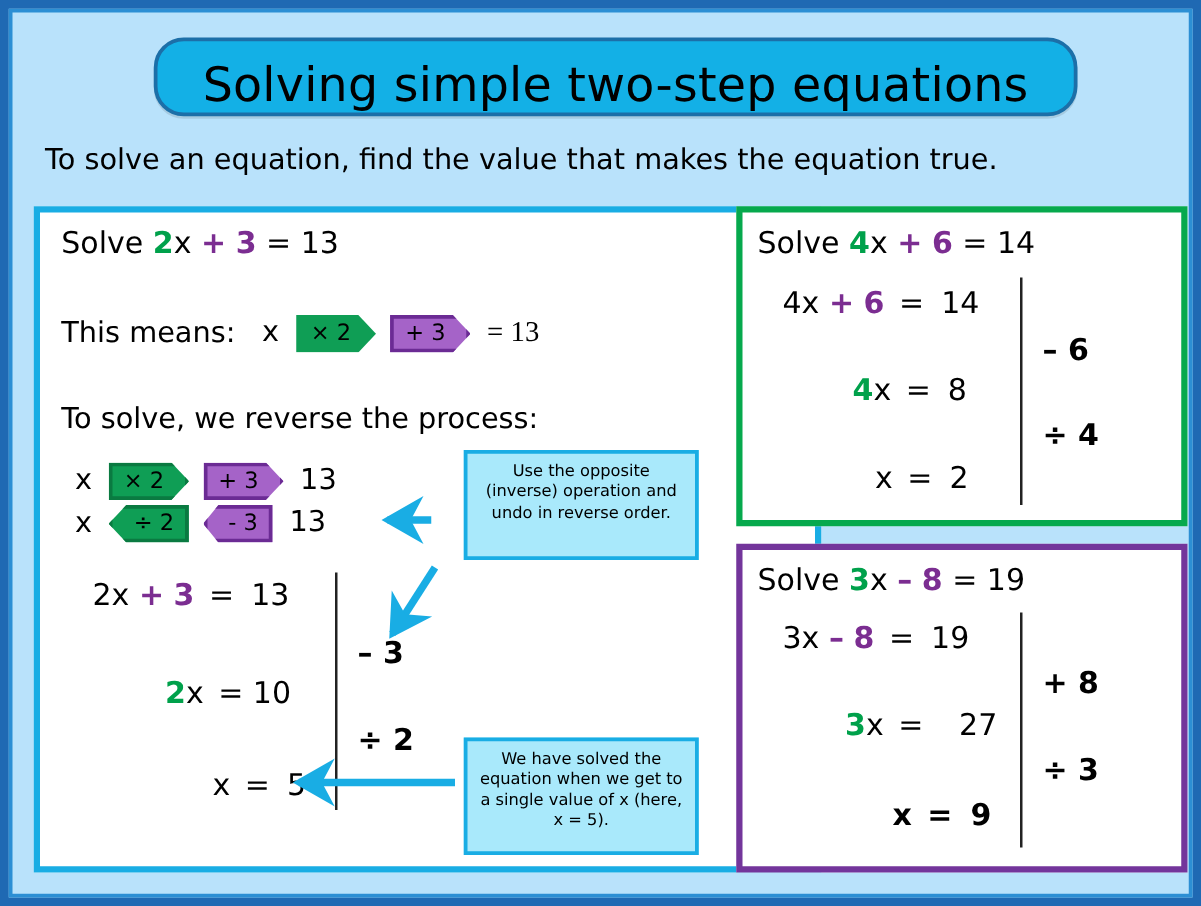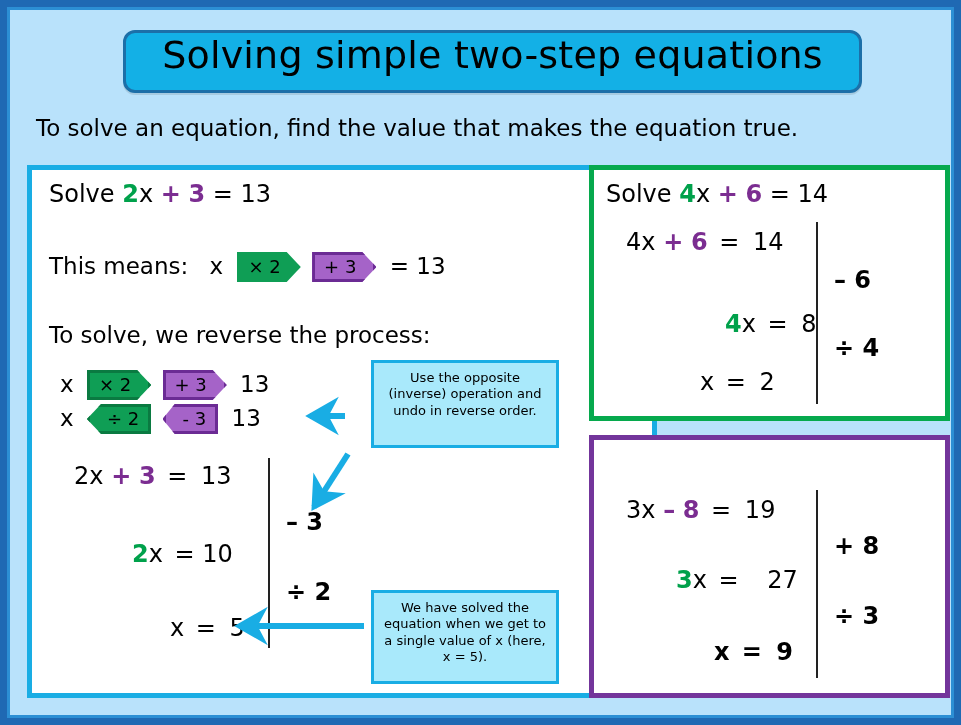--- a/index.html
+++ b/index.html
@@ -29,23 +29,23 @@
   
   .title-box {
     position: absolute;
     left: 116px;
     top: 23px;
     width: 739px;
     height: 63px;
     box-sizing: border-box;
     background: #13b0e6;
     border: 3px solid #1c6fa8;
-    border-radius: 12px;
+    border-radius: 24px;
     display: flex;
-    align-items: flex-start;
+    align-items: flex-end;
     justify-content: center;
     box-shadow: 0 2px 0 rgba(0,0,0,0.10);
   }
   .title-box .title-text {
     font-size: 38px;
     color: #000000;
     letter-spacing: 0.2px;
     white-space: nowrap;
   }
 
@@ -171,21 +171,21 @@
       <span class="purp">3</span>
       <span class="ink">=</span>
       <span class="ink">13</span>
     </div>
 
     <div class="eqline" style="left:17px; top:82px;">
       <span class="ink">This means:</span>
       <span class="ink" style="margin-left:14px;">x</span>
       <span class="chip chip-r chip-green" style="margin-left:6px;">× 2</span>
       <span class="chip chip-r chip-purple outlined" style="margin-left:4px;">+ 3</span>
-      <span class="ink" style="margin-left:6px;">= 13</span>
+      <span class="ink" style="margin-left:6px;font-family:Liberation Serif, serif;">= 13</span>
     </div>
 
     <div class="eqline" style="left:17px; top:152px;">To solve, we reverse the process:</div>
 
     <div class="eqline" style="left:28px; top:200px;">
       <span class="ink">x</span>
       <span class="chip chip-r chip-green outlined" style="margin-left:6px;">× 2</span>
       <span class="chip chip-r chip-purple outlined" style="margin-left:4px;">+ 3</span>
       <span class="ink" style="margin-left:6px;">13</span>
     </div>
@@ -236,38 +236,46 @@
     </div>
 
     <div class="eqline eq-big" style="left:32px; top:58px;">
       <span class="ink">4</span><span class="ink">x</span>
       <span class="purp">+</span>
       <span class="purp">6</span>
       <span class="ink" style="margin-left:4px;">=</span>
       <span class="ink" style="margin-left:6px;">14</span>
     </div>
 
-    <div class="eqline eq-big" style="left:88px; top:140px;margin-left:43px;">
+    <div class="eqline eq-big" style="left:88px; top:128px;">
       <span class="green">4</span><span class="ink">x</span>
       <span class="ink" style="margin-left:4px;">=</span>
       <span class="ink" style="margin-left:6px;">8</span>
     </div>
 
     <div class="eqline eq-big" style="left:106px; top:198px;">
       <span class="ink">x</span>
       <span class="ink" style="margin-left:4px;">=</span>
       <span class="ink" style="margin-left:6px;">2</span>
     </div>
 
     <div class="vrule" style="left:222px; top:52px; height:182px;"></div>
     <div class="eqline eq-big purp" style="left:240px; top:96px;">–  6</div>
     <div class="eqline eq-big green" style="left:240px; top:164px;">÷  4</div>
   </div>
 
   <div class="panel" id="panel-purple">
+    <div class="eqline eq-big" style="left:12px; top:10px;">
+      <span class="ink">Solve</span>
+      <span class="green">3</span><span class="ink">x</span>
+      <span class="purp">–</span>
+      <span class="purp">8</span>
+      <span class="ink">=</span>
+      <span class="ink">19</span>
+    </div>
 
     <div class="eqline eq-big" style="left:32px; top:56px;">
       <span class="ink">3</span><span class="ink">x</span>
       <span class="purp">–</span>
       <span class="purp">8</span>
       <span class="ink" style="margin-left:4px;">=</span>
       <span class="ink" style="margin-left:6px;">19</span>
     </div>
 
     <div class="eqline eq-big" style="left:82px; top:126px;">

